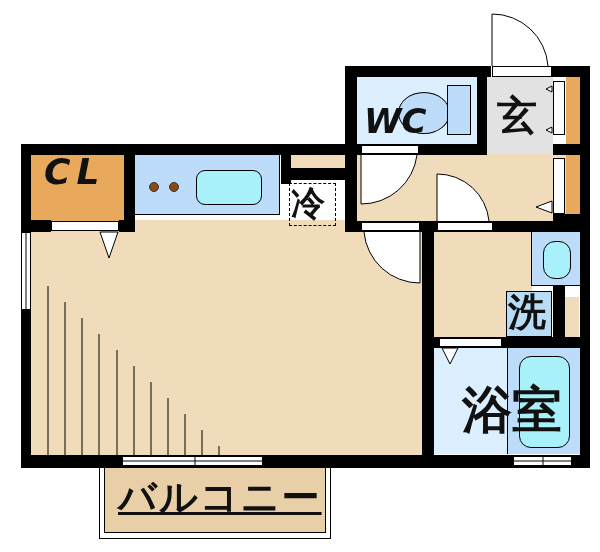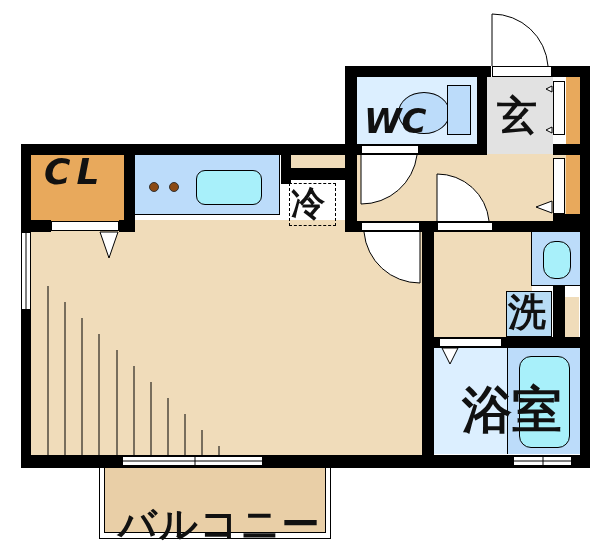--- a/index.html
+++ b/index.html
@@ -10,21 +10,21 @@
   .lbl{position:absolute;font-weight:bold;color:#111;white-space:nowrap;line-height:1;font-family:"DejaVu Sans",sans-serif;}
   svg{position:absolute;left:0;top:0;}
 </style>
 </head>
 <body>
 
 <div class="abs" style="left:0;top:0;width:600px;height:552px;">
 
   <div class="abs" style="left:99px;top:459px;width:232px;height:80px;border:1px solid #000;background:#fff;"></div>
   <div class="abs" style="left:104px;top:459px;width:222px;height:74px;background:#e9cfa7;border:1px solid #000;border-top:none;"></div>
-  <div class="lbl" style="left:118px;top:505px;font-size:38px;letter-spacing:2px;">バルコニー</div>
+  <div class="lbl" style="left:118px;top:478px;font-size:38px;letter-spacing:2px;text-decoration:underline;">バルコニー</div>
 
   <div class="abs floor" style="left:30px;top:220px;width:402px;height:240px;"></div>
   <div class="abs floor" style="left:355px;top:150px;width:220px;height:80px;"></div>
   <div class="abs floor" style="left:432px;top:230px;width:100px;height:115px;"></div>
 
   <div class="abs" style="left:30px;top:154px;width:95px;height:68px;background:#e8a95c;"></div>
   <div class="lbl" style="left:44px;top:154px;font-size:36px;font-style:italic;letter-spacing:6px;">CL</div>
 
   <div class="abs" style="left:135px;top:155px;width:145px;height:60px;background:#bcdcfa;border:1px solid #000;border-left:none;border-top:none;"></div>
   <div class="abs" style="left:149px;top:182px;width:10px;height:10px;border-radius:50%;background:#8b4a14;border:1px solid #333;"></div>

